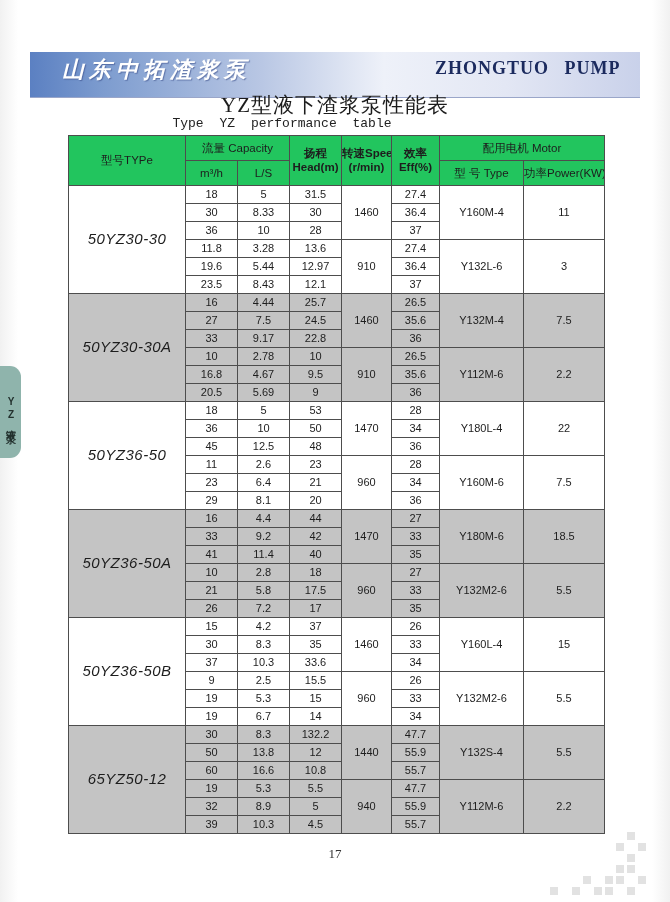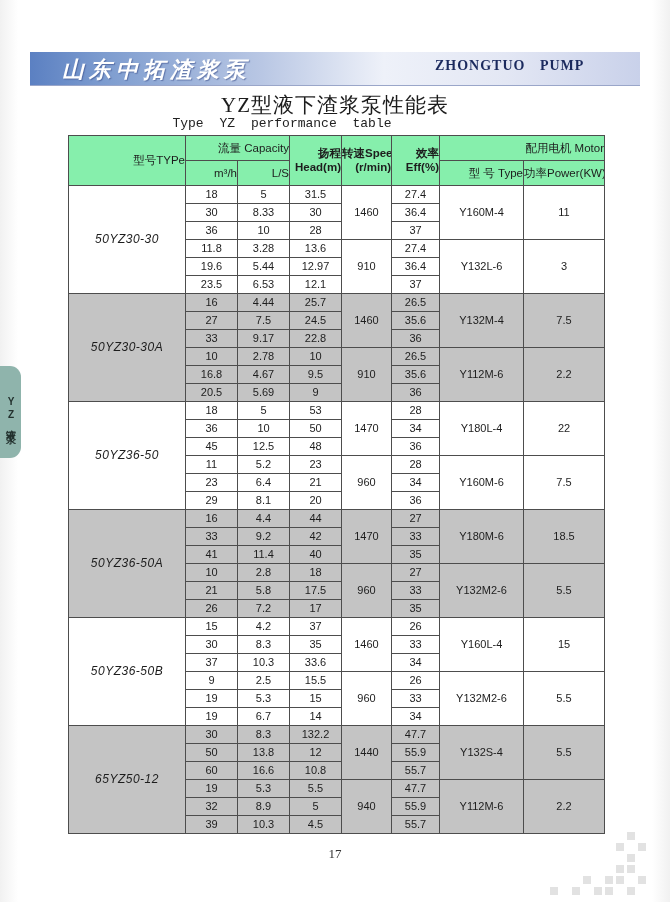--- a/index.html
+++ b/index.html
@@ -11,37 +11,37 @@
     font-family:"Liberation Sans", sans-serif;
     overflow:hidden;
   }
   .page-frame{
     position:absolute; inset:0;
     background:linear-gradient(to right,#f1f1f1 0,#ffffff 18px,#ffffff 652px,#f1f1f1 670px);
     pointer-events:none;
   }
   
   .banner{
-    position:absolute; left:30px; top:52px; width:610px; height:34px;
+    position:absolute; left:30px; top:52px; width:610px; height:46px;
     background:linear-gradient(to right,#5b80c2 0%, #7d9ccf 12%, #b9c7e4 38%, #eef1f9 58%, #e3e7f4 78%, #c9d1ea 100%);
     border-bottom:1px solid #9aa6c9;
   }
   .banner-cn{
     position:absolute; left:32px; top:3px;
     color:#ffffff;
     font-family:"Liberation Serif", serif;
     font-style:italic; font-weight:bold;
     font-size:22px; letter-spacing:5px;
     text-shadow:1px 1px 1px rgba(60,80,140,.6);
   }
   .banner-en{
     position:absolute; left:405px; top:6px;
     color:#1b2a5e;
     font-family:"Liberation Serif", serif;
-    font-weight:bold; font-size:14px;
+    font-weight:bold; font-size:18px;
     letter-spacing:1px; word-spacing:10px;
   }
   
   .title-cn{
     position:absolute; left:0; top:91px; width:670px;
     text-align:center;
     font-family:"Liberation Serif", serif;
     font-size:21px; font-weight:500; color:#1c1c1c;
     letter-spacing:1px;
   }
@@ -68,27 +68,27 @@
     border-collapse:collapse; table-layout:fixed;
   }
   .ptable th,.ptable td{
     border:1px solid #4d4d4d;
     text-align:center; vertical-align:middle;
     font-size:11px; color:#1d1d1d;
     padding:0; line-height:1.25;
     overflow:hidden; white-space:nowrap;
   }
   .ptable thead th{
-    background:#86efac; font-weight:normal; font-size:11.5px;text-align:right;
+    background:#22c55e; font-weight:normal; font-size:11.5px;
   }
   .ptable thead tr{ height:25px; }
   .ptable tbody tr{ height:18px; }
   td.shaded, th.shaded{ background:#c4c4c4; }
   td.plain{ background:#ffffff; }
-  td.model-cell{ font-style:italic; font-size:12px; letter-spacing:.5px; }
+  td.model-cell{ font-style:italic; font-size:15px; letter-spacing:.5px; }
   .two-line{ line-height:1.2; display:block;font-weight:bold; }
   
   .page-number{
     position:absolute; left:0; top:846px; width:670px;
     text-align:center; font-size:13px; color:#333;
     font-family:"Liberation Serif", serif;
   }
   .checker{
     position:absolute; right:10px; bottom:4px;
     width:110px; height:66px;
@@ -183,21 +183,21 @@
         <td class="cell-motor-power plain" rowspan="3">3</td>
       </tr>
       <tr>
         <td class="cell-m3h plain">19.6</td>
         <td class="cell-ls plain">5.44</td>
         <td class="cell-head plain">12.97</td>
         <td class="cell-eff plain">36.4</td>
       </tr>
       <tr>
         <td class="cell-m3h plain">23.5</td>
-        <td class="cell-ls plain">6.53</td>
+        <td class="cell-ls plain">8.43</td>
         <td class="cell-head plain">12.1</td>
         <td class="cell-eff plain">37</td>
       </tr>
       <tr>
         <td class="model-cell shaded" rowspan="6">50YZ30-30A</td>
         <td class="cell-m3h shaded">16</td>
         <td class="cell-ls shaded">4.44</td>
         <td class="cell-head shaded">25.7</td>
         <td class="cell-speed shaded" rowspan="3">1460</td>
         <td class="cell-eff shaded">26.5</td>
@@ -254,21 +254,21 @@
         <td class="cell-eff plain">34</td>
       </tr>
       <tr>
         <td class="cell-m3h plain">45</td>
         <td class="cell-ls plain">12.5</td>
         <td class="cell-head plain">48</td>
         <td class="cell-eff plain">36</td>
       </tr>
       <tr>
         <td class="cell-m3h plain">11</td>
-        <td class="cell-ls plain">5.2</td>
+        <td class="cell-ls plain">2.6</td>
         <td class="cell-head plain">23</td>
         <td class="cell-speed plain" rowspan="3">960</td>
         <td class="cell-eff plain">28</td>
         <td class="cell-motor-type plain" rowspan="3">Y160M-6</td>
         <td class="cell-motor-power plain" rowspan="3">7.5</td>
       </tr>
       <tr>
         <td class="cell-m3h plain">23</td>
         <td class="cell-ls plain">6.4</td>
         <td class="cell-head plain">21</td>

